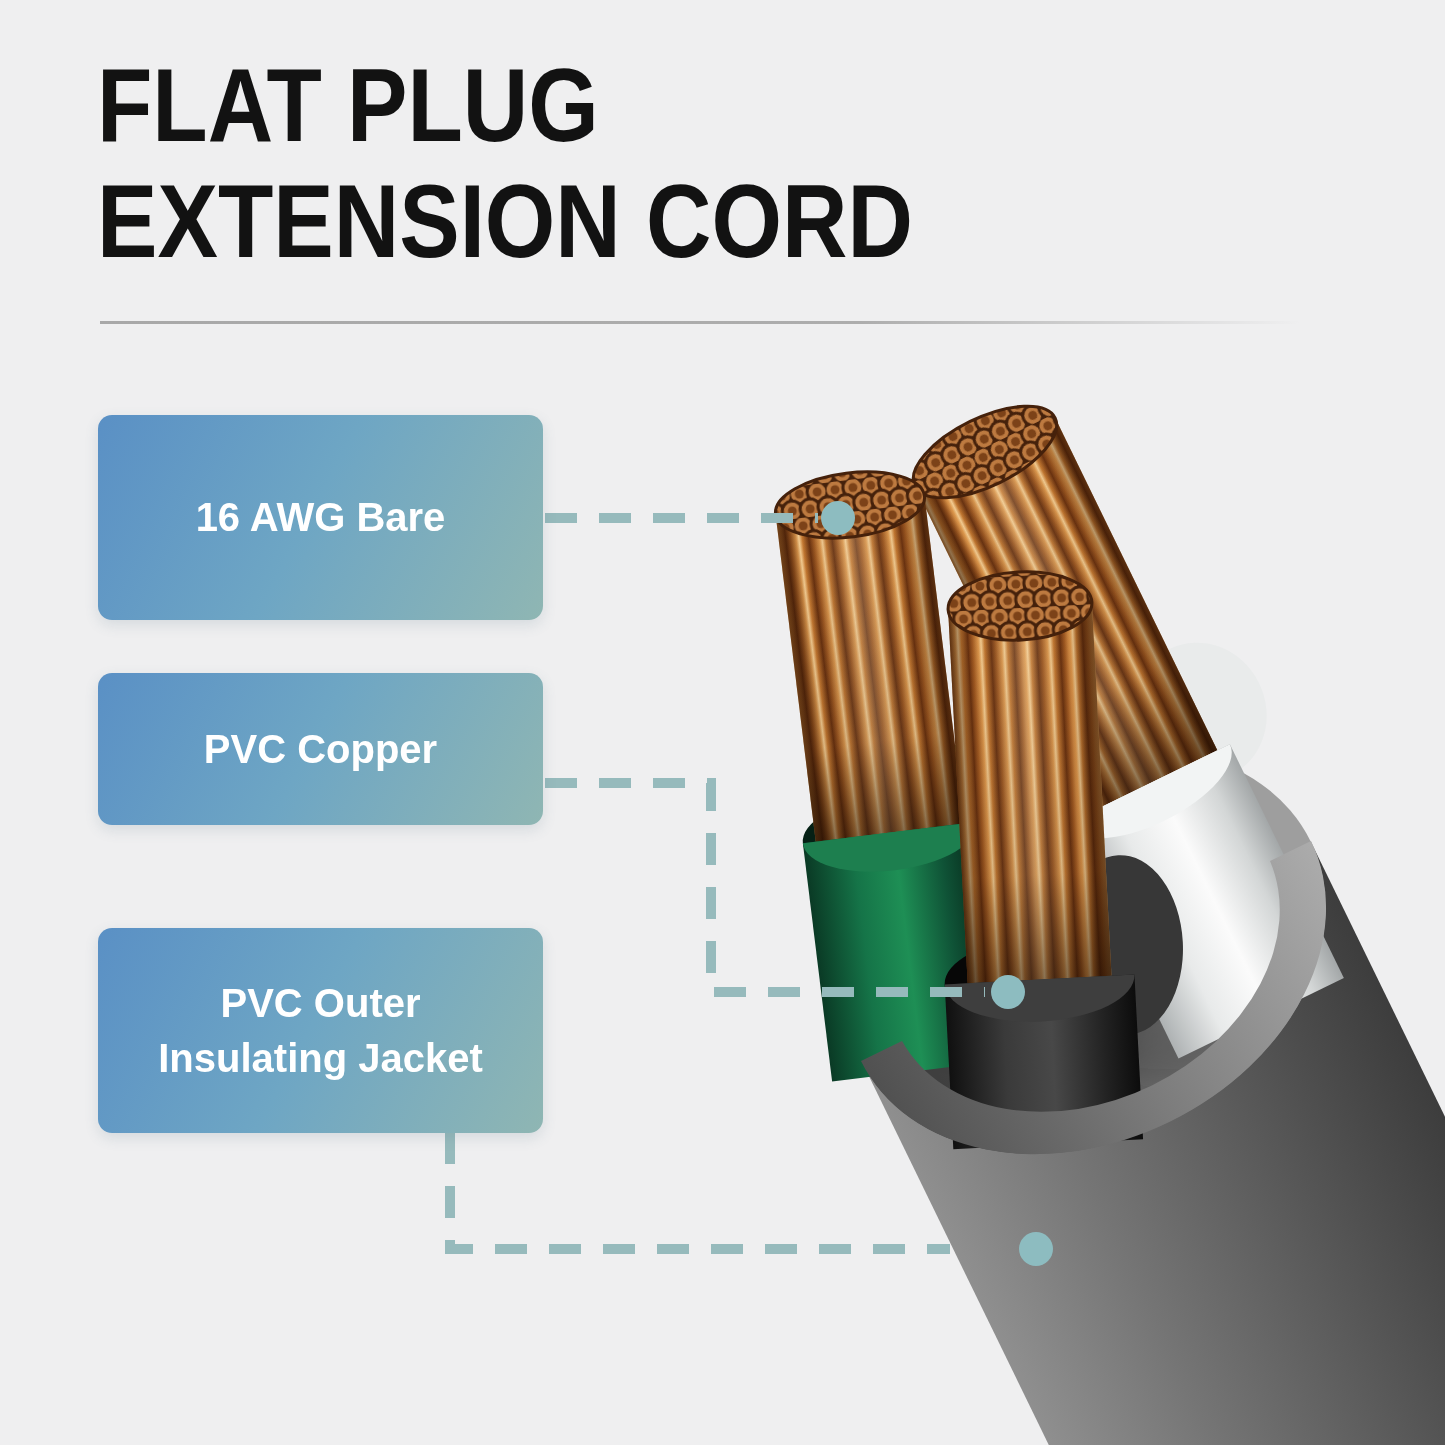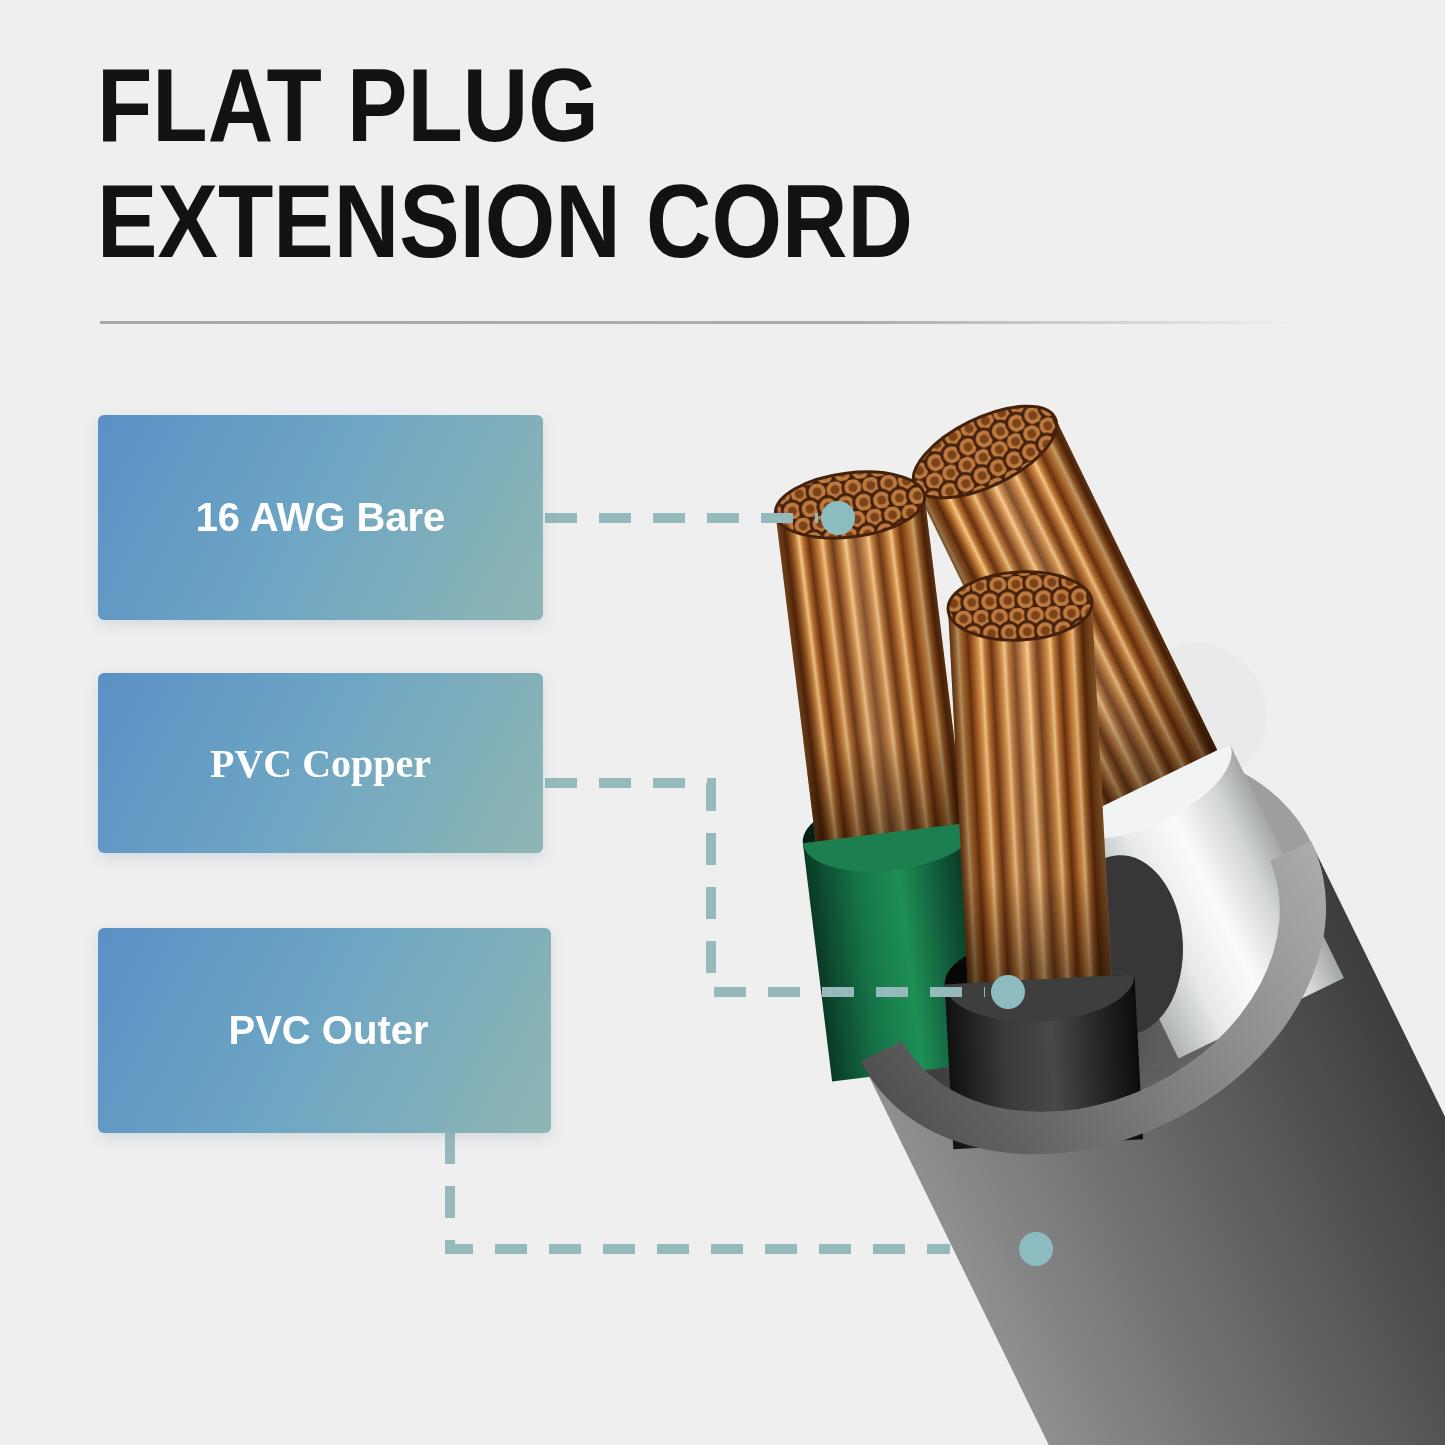--- a/index.html
+++ b/index.html
@@ -13,30 +13,30 @@
     position:absolute; left:97px; top:48px;
     color:#121212; font-weight:800; font-size:103px; line-height:116px;
     transform:scaleX(.88); transform-origin:left top; white-space:nowrap;
     letter-spacing:0;
   }
   .divider {
     position:absolute; left:100px; top:321px; width:1225px; height:3px;
     background:linear-gradient(90deg,#a8a8a8 0%,#adadad 62%,rgba(173,173,173,0) 98%);
   }
   .callout {
-    position:absolute; left:98px; width:445px; border-radius:6px;
+    position:absolute; left:98px; width:445px; border-radius:14px;
     background:linear-gradient(118deg,#5a90c5 0%,#6ea6c4 48%,#8fb6b3 100%);
     color:#ffffff; font-size:40px; font-weight:700; line-height:55px;
     display:flex; flex-direction:column; align-items:center; justify-content:center;
     text-align:center;
     box-shadow:0 5px 14px rgba(80,110,130,.16);
   }
   #callout-1 { top:415px; height:205px; }
-  #callout-2 { top:673px; height:180px;font-family:Liberation Serif, serif; }
-  #callout-3 { top:928px; height:205px;padding-left:8px; }
+  #callout-2 { top:673px; height:152px; }
+  #callout-3 { top:928px; height:205px; }
 </style>
 </head>
 <body>
 
 <svg class="cable-svg" viewBox="0 0 1445 1445" xmlns="http://www.w3.org/2000/svg">
   <defs>
     <linearGradient id="jacketBodyG" gradientUnits="userSpaceOnUse" x1="836" y1="0" x2="1336" y2="0">
       <stop offset="0" stop-color="#8f8f8f"></stop>
         <stop offset=".3" stop-color="#757575"></stop>
       <stop offset=".65" stop-color="#595959"></stop>
@@ -197,13 +197,14 @@
 <div class="callout" id="callout-1">
   <div>16 AWG Bare</div>
 </div>
 
 <div class="callout" id="callout-2">
   <div>PVC Copper</div>
 </div>
 
 <div class="callout" id="callout-3">
   <div>PVC Outer</div>
+  <div>Insulating Jacket</div>
 </div>
 
 </body></html>

